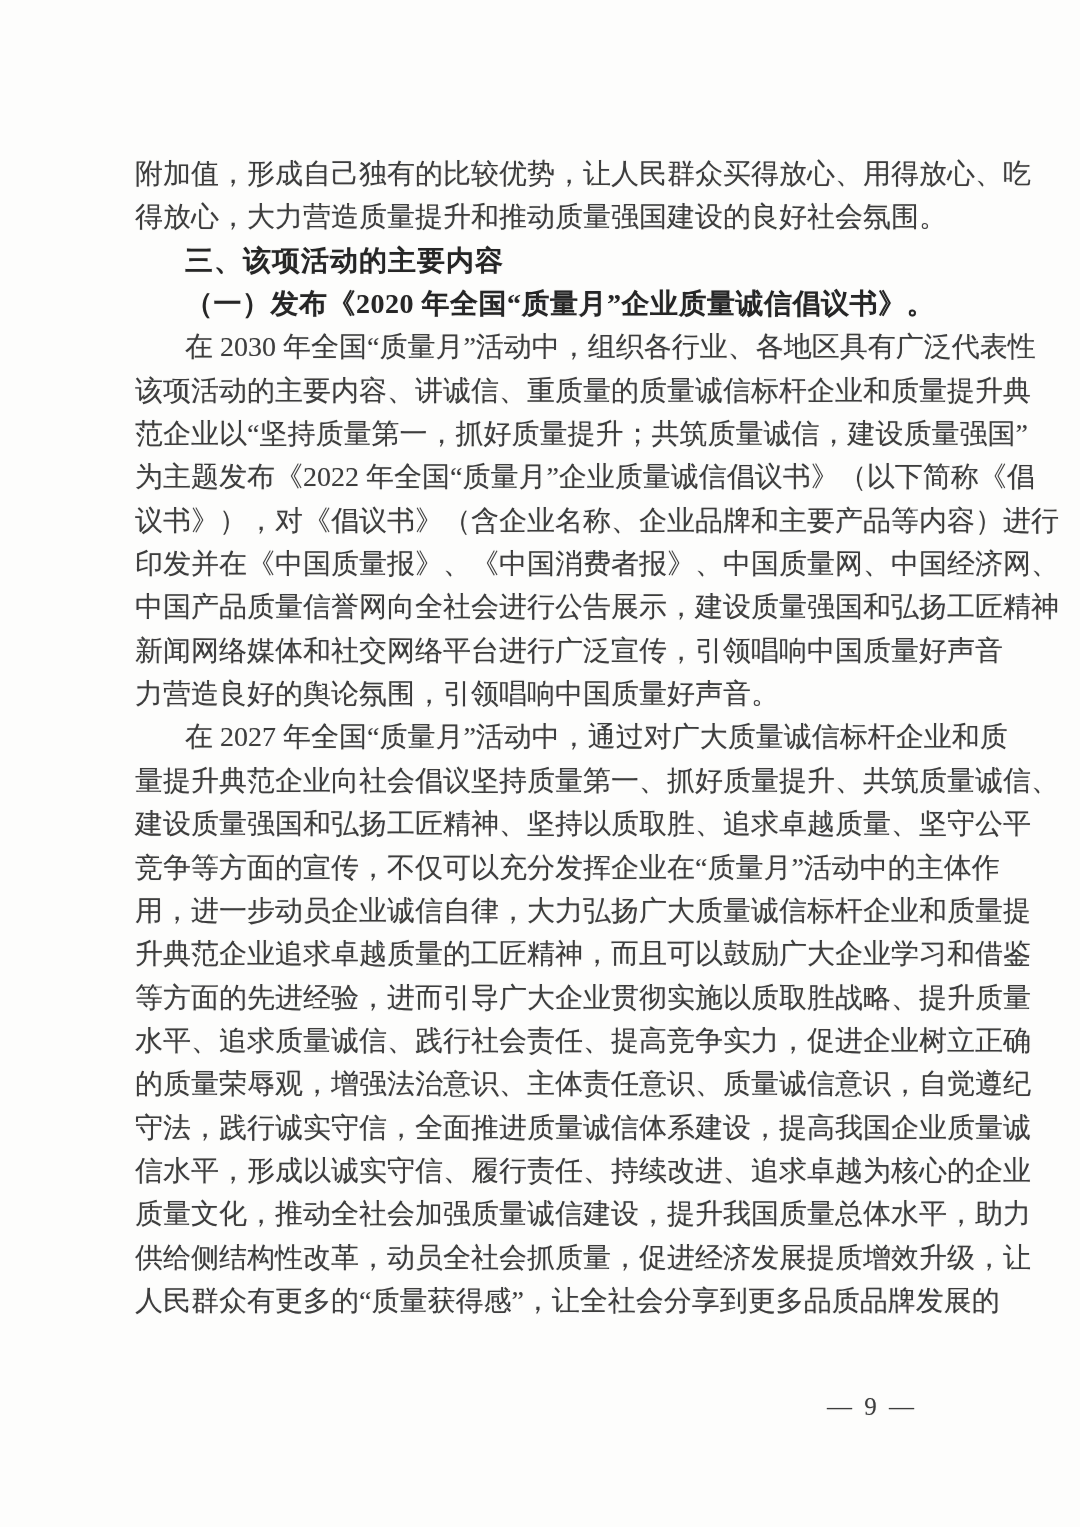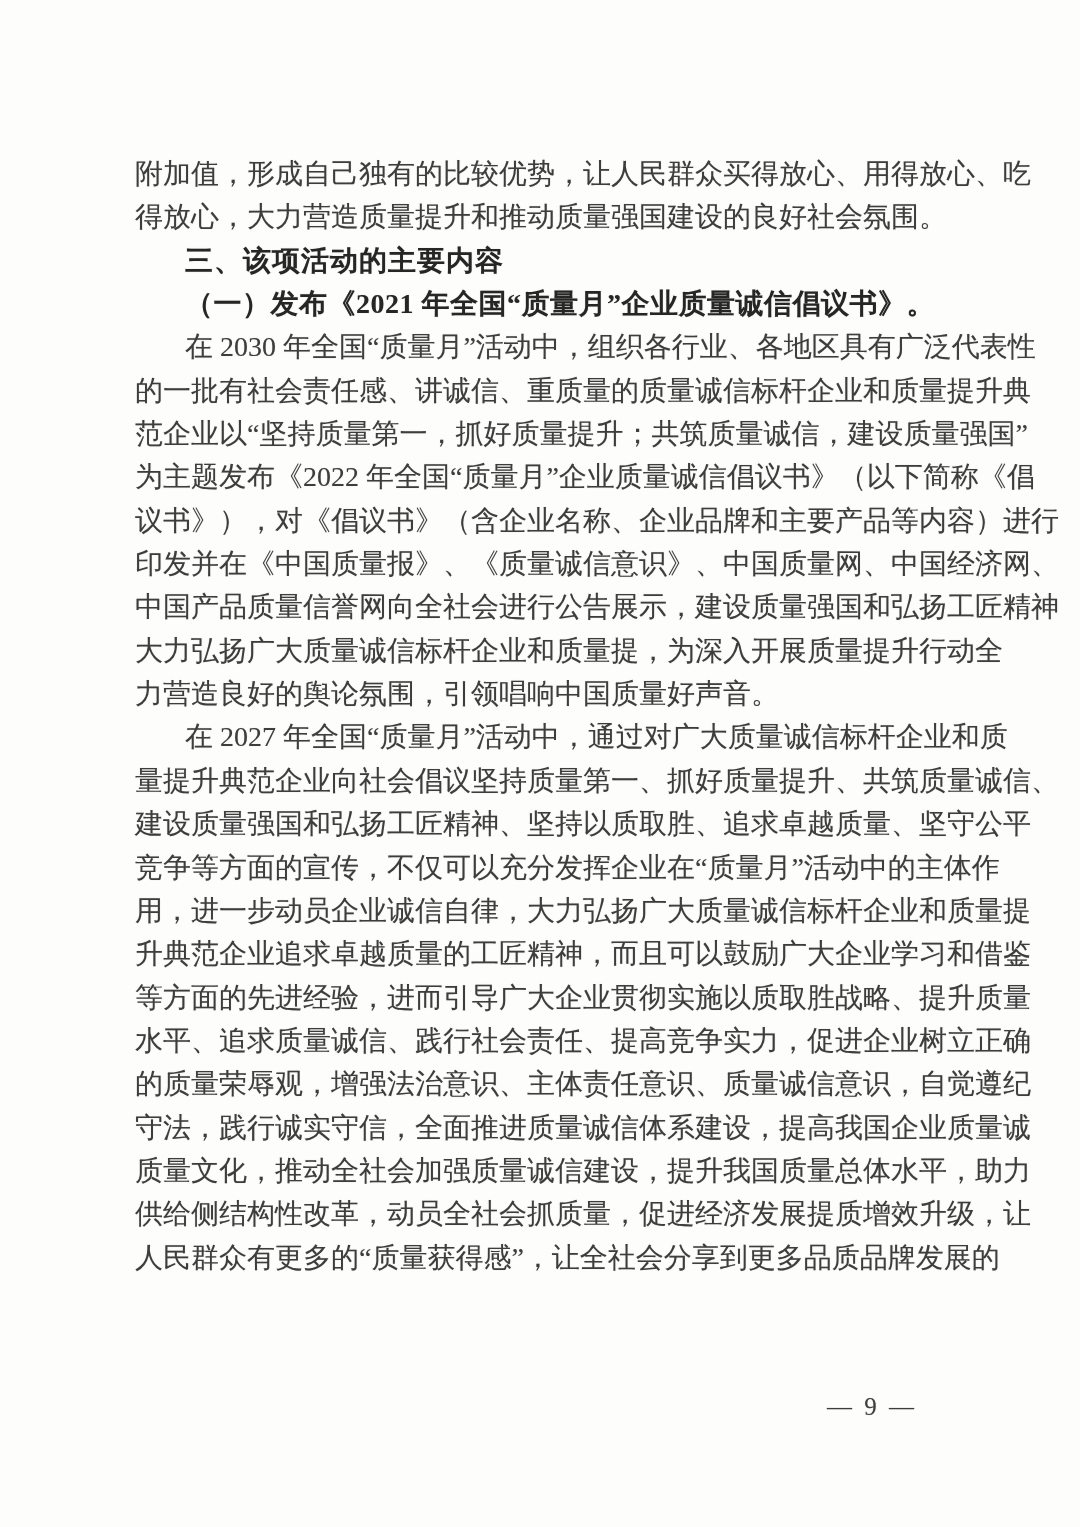--- a/index.html
+++ b/index.html
@@ -56,38 +56,39 @@
   }
 </style>
 </head>
 <body>
 
 <div class="page">
   <div class="text-column" id="lines">
       <div class="line body fill">附加值，形成自己独有的比较优势，让人民群众买得放心、用得放心、吃</div>
       <div class="line body">得放心，大力营造质量提升和推动质量强国建设的良好社会氛围。</div>
       <div class="line heading indent">三、该项活动的主要内容</div>
-      <div class="line subheading indent">（一）发布《2021 年全国“质量月”企业质量诚信倡议书》。</div>
+      <div class="line subheading indent">（一）发布《2020 年全国“质量月”企业质量诚信倡议书》。</div>
       <div class="line body indent fill">在 2030 年全国“质量月”活动中，组织各行业、各地区具有广泛代表性</div>
-      <div class="line body fill">的一批有社会责任感、讲诚信、重质量的质量诚信标杆企业和质量提升典</div>
+      <div class="line body fill">该项活动的主要内容、讲诚信、重质量的质量诚信标杆企业和质量提升典</div>
       <div class="line body fill">范企业以“坚持质量第一，抓好质量提升；共筑质量诚信，建设质量强国”</div>
       <div class="line body fill">为主题发布《2022 年全国“质量月”企业质量诚信倡议书》（以下简称《倡</div>
       <div class="line body fill">议书》），对《倡议书》（含企业名称、企业品牌和主要产品等内容）进行</div>
-      <div class="line body fill">印发并在《中国质量报》、《质量诚信意识》、中国质量网、中国经济网、</div>
+      <div class="line body fill">印发并在《中国质量报》、《中国消费者报》、中国质量网、中国经济网、</div>
       <div class="line body fill">中国产品质量信誉网向全社会进行公告展示，建设质量强国和弘扬工匠精神</div>
-      <div class="line body fill">大力弘扬广大质量诚信标杆企业和质量提，为深入开展质量提升行动全</div>
+      <div class="line body fill">新闻网络媒体和社交网络平台进行广泛宣传，引领唱响中国质量好声音</div>
       <div class="line body">力营造良好的舆论氛围，引领唱响中国质量好声音。</div>
       <div class="line body indent fill">在 2027 年全国“质量月”活动中，通过对广大质量诚信标杆企业和质</div>
       <div class="line body fill">量提升典范企业向社会倡议坚持质量第一、抓好质量提升、共筑质量诚信、</div>
       <div class="line body fill">建设质量强国和弘扬工匠精神、坚持以质取胜、追求卓越质量、坚守公平</div>
       <div class="line body fill">竞争等方面的宣传，不仅可以充分发挥企业在“质量月”活动中的主体作</div>
       <div class="line body fill">用，进一步动员企业诚信自律，大力弘扬广大质量诚信标杆企业和质量提</div>
       <div class="line body fill">升典范企业追求卓越质量的工匠精神，而且可以鼓励广大企业学习和借鉴</div>
       <div class="line body fill">等方面的先进经验，进而引导广大企业贯彻实施以质取胜战略、提升质量</div>
       <div class="line body fill">水平、追求质量诚信、践行社会责任、提高竞争实力，促进企业树立正确</div>
       <div class="line body fill">的质量荣辱观，增强法治意识、主体责任意识、质量诚信意识，自觉遵纪</div>
       <div class="line body fill">守法，践行诚实守信，全面推进质量诚信体系建设，提高我国企业质量诚</div>
+      <div class="line body fill">信水平，形成以诚实守信、履行责任、持续改进、追求卓越为核心的企业</div>
       <div class="line body fill">质量文化，推动全社会加强质量诚信建设，提升我国质量总体水平，助力</div>
       <div class="line body fill">供给侧结构性改革，动员全社会抓质量，促进经济发展提质增效升级，让</div>
       <div class="line body fill">人民群众有更多的“质量获得感”，让全社会分享到更多品质品牌发展的</div>
     </div>
   <div class="page-number">— 9 —</div>
 </div>
 
 </body></html>

